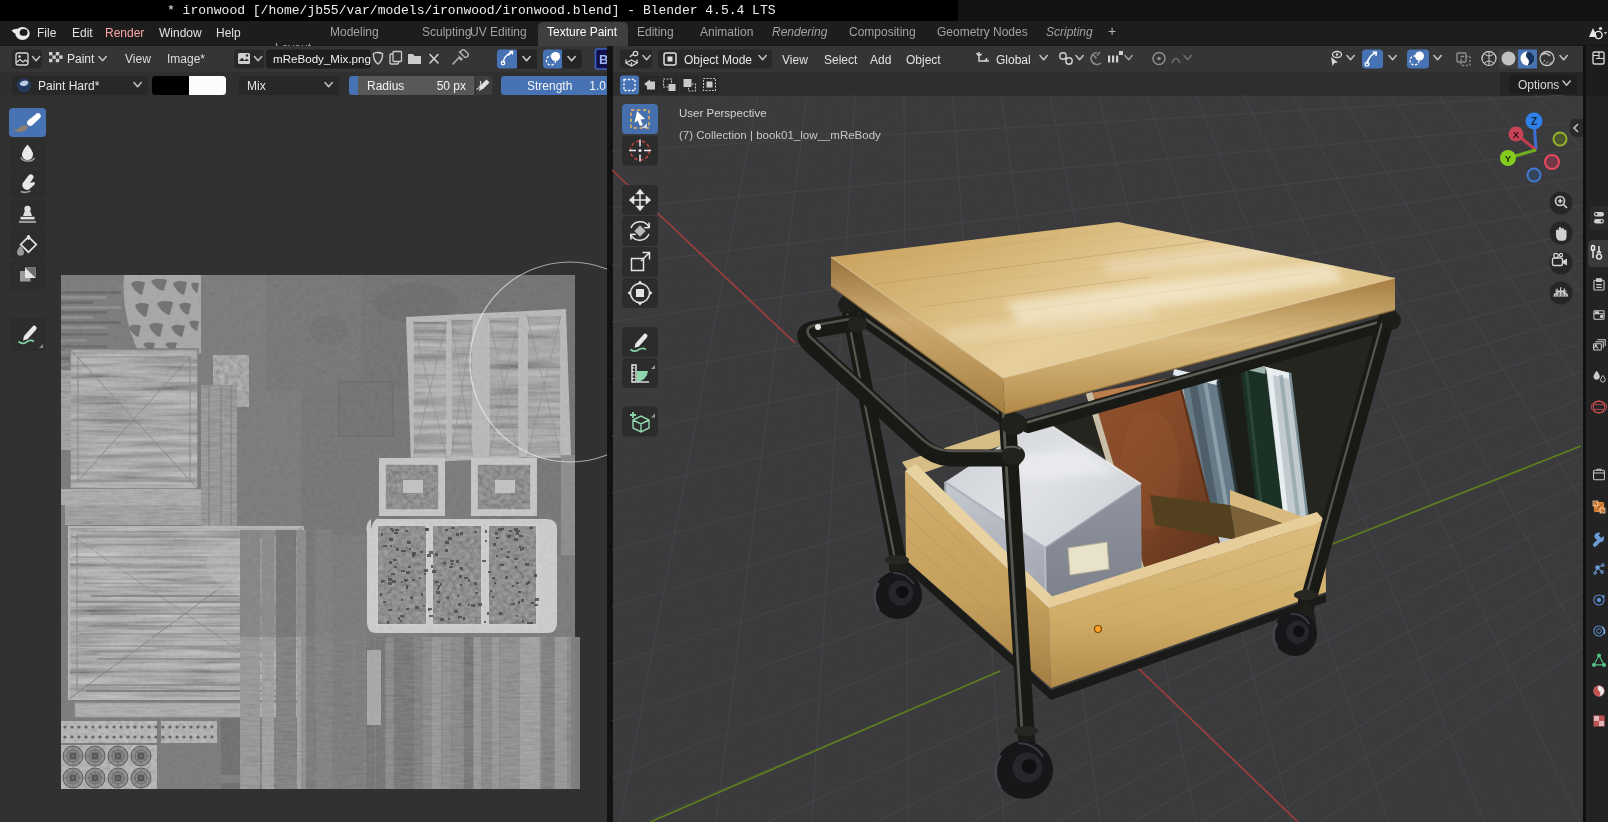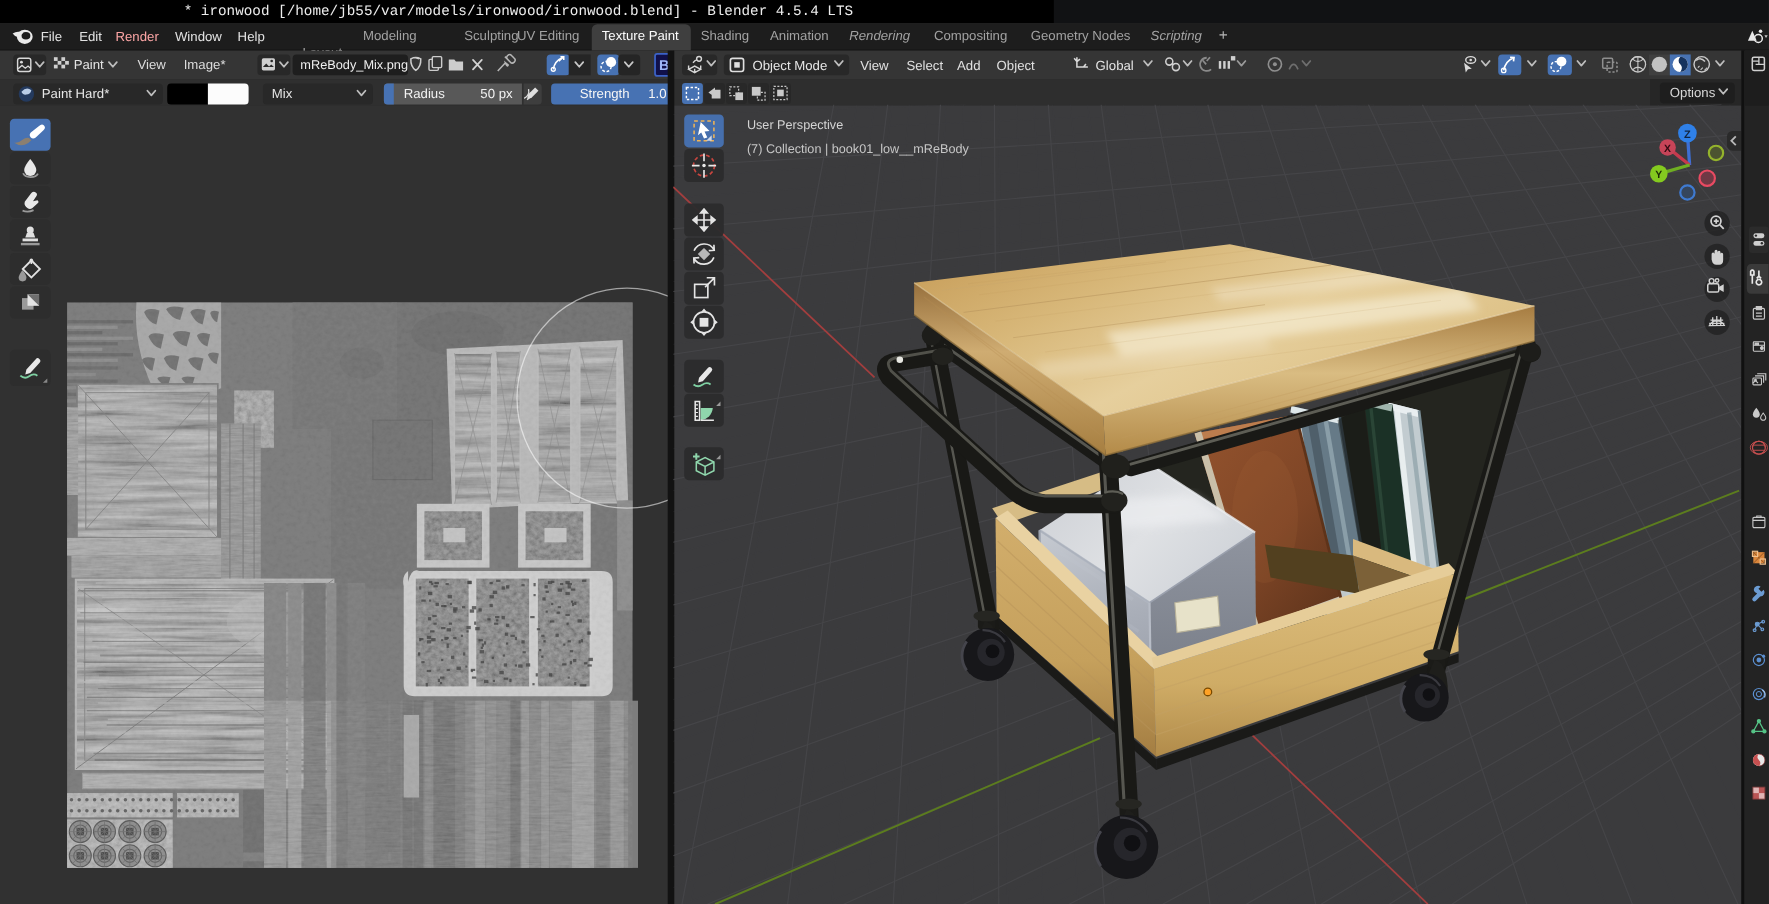--- a/index.html
+++ b/index.html
@@ -25,21 +25,21 @@
     <div class="abs txt" style="left:105px;top:26px;font-size:12px;color:#fca5a5;">Render</div>
     <div class="abs txt" style="left:159px;top:26px;font-size:12px;color:#e2e2e2;text-align:center;">Window</div>
     <div class="abs txt" style="left:216px;top:26px;font-size:12px;color:#e2e2e2;">Help</div>
 
 <div class="abs txt" style="top:25px;left:275px;font-size:12px;color:#a2a2a2;margin-top:16px;">Layout</div>
 <div class="abs txt" style="top:25px;left:330px;font-size:12px;color:#a2a2a2;">Modeling</div>
 <div class="abs txt" style="top:25px;left:400px;font-size:12px;color:#a2a2a2;margin-left:22px;">Sculpting</div>
 <div class="abs txt" style="top:25px;left:470px;font-size:12px;color:#a2a2a2;text-align:right;">UV Editing</div>
 <div class="abs" style="top:22px;left:538px;width:90px;height:24px;background:#3f3f3f;border-radius:5px 5px 0 0;"></div>
 <div class="abs txt" style="top:25px;left:547px;font-size:12px;color:#fdfdfd;">Texture Paint</div>
-<div class="abs txt" style="top:25px;left:637px;font-size:12px;color:#a2a2a2;">Shading</div>
+<div class="abs txt" style="top:25px;left:637px;font-size:12px;color:#a2a2a2;">Editing</div>
 <div class="abs txt" style="top:25px;left:700px;font-size:12px;color:#a2a2a2;">Animation</div>
 <div class="abs txt" style="top:25px;left:772px;font-size:12px;color:#a2a2a2;font-style:italic;">Rendering</div>
 <div class="abs txt" style="top:25px;left:849px;font-size:12px;color:#a2a2a2;">Compositing</div>
 <div class="abs txt" style="top:25px;left:937px;font-size:12px;color:#a2a2a2;">Geometry Nodes</div>
 <div class="abs txt" style="top:25px;left:1046px;font-size:12px;color:#a2a2a2;font-style:italic;">Scripting</div>
 <div class="abs txt" style="top:23px;left:1108px;font-size:14px;color:#b5b5b5;">+</div>
 
 <svg class="abs" style="left:1584px;top:24px" width="24" height="18" viewBox="0 0 24 18">
  <path d="M5,13 L9,4 L13,13 Z" fill="#e8e8e8"></path>
  <circle cx="14.5" cy="11" r="3.6" fill="none" stroke="#e8e8e8" stroke-width="1.4"></circle>

